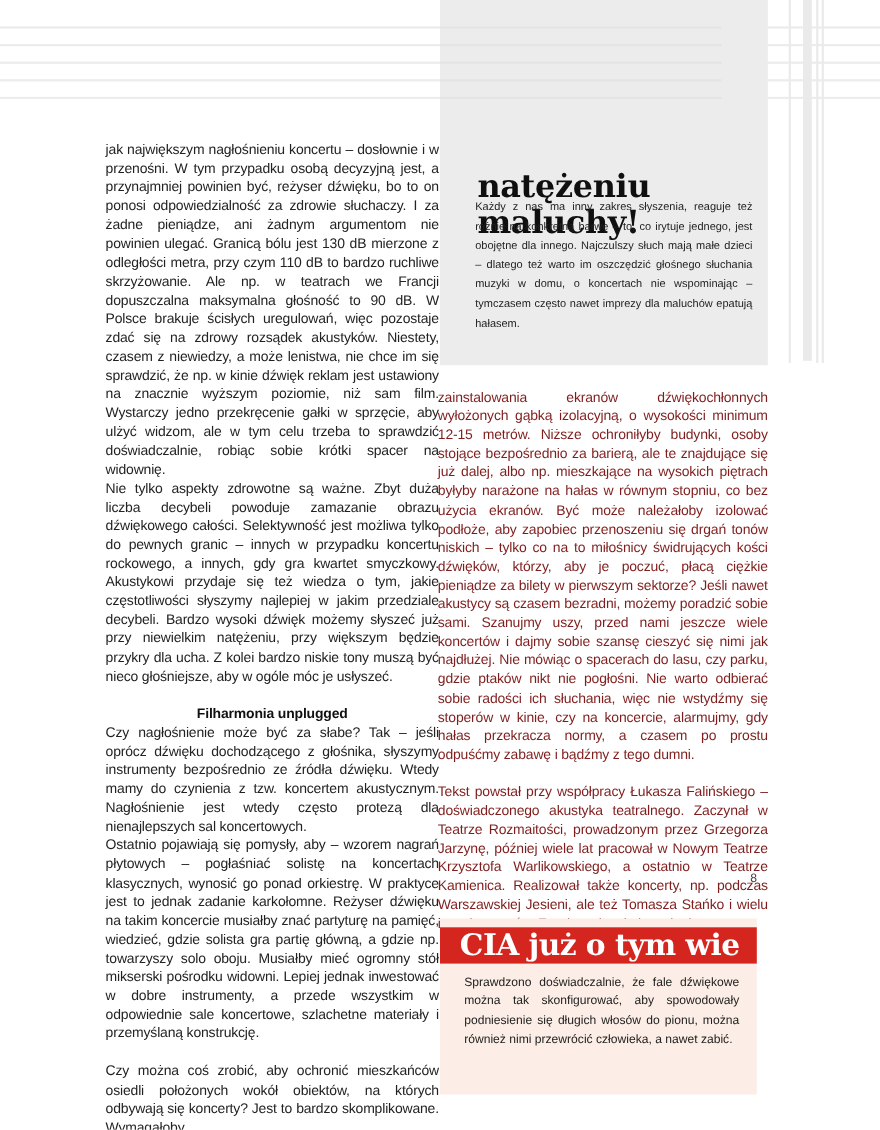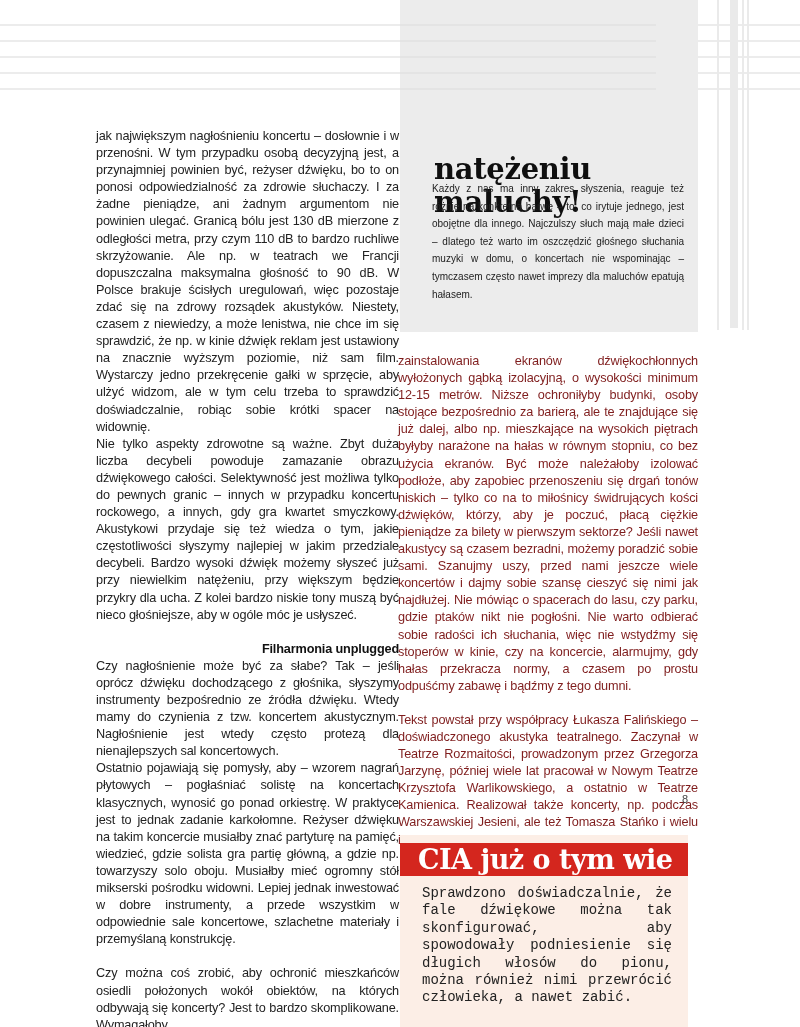--- a/index.html
+++ b/index.html
@@ -15,30 +15,30 @@
       font-family: "DejaVu Serif", serif; font-weight: bold; font-size: 29px; line-height: 33px; color: #0f0f0f; letter-spacing: -0.3px; }
     .gp-body { position: absolute; left: 32px; top: 180px; width: 252px;
       font-family: Liberation Sans, sans-serif; font-size: 10px; line-height: 17.6px; color: #222; text-align: justify; }
 
     .col-left { position: absolute; left: 96px; top: 128px; width: 303px;
       font-size: 12.7px; line-height: 17.1px; color: #222; text-align: justify; letter-spacing: -0.15px; }
     .col-right { position: absolute; left: 398px; top: 353px; width: 300px;
       font-size: 12.7px; line-height: 17.1px; color: #7f1d1d; text-align: justify; letter-spacing: -0.15px; }
     .para { display: block; }
     .gap { height: 17px; }
-    .subhead { font-weight: bold; color: #111; text-align: right; }
+    .subhead { font-weight: bold; color: #111; text-align: center; }
 
     .page-number { position: absolute; left: 682px; top: 793px; font-size: 11px; color: #444; }
 
-    .pink-box { position: absolute; left: 400px; top: 835px; width: 288px; height: 192px; background: #fceee6; }
+    .pink-box { position: absolute; left: 400px; top: 835px; width: 288px; height: 160px; background: #fceee6; }
     .red-banner { position: absolute; left: 0; top: 8px; width: 288px; height: 33px; background: #d4261e; }
     .red-title { position: absolute; left: 18px; top: 0px; font-family: "DejaVu Serif", serif; font-weight: bold;
       font-size: 27px; line-height: 33px; color: #ffffff; letter-spacing: -0.5px; }
     .pink-body { position: absolute; left: 22px; top: 50px; width: 250px;
-      font-family: Liberation Mono, monospace; font-size: 14px; line-height: 17.4px; color: #222; text-align: justify; }
+      font-family: Liberation Sans, sans-serif; font-size: 11px; line-height: 17.4px; color: #222; text-align: justify; }
   </style>
 </head>
 <body>
 
 <div class="hline" style="top:24px;"></div>
 <div class="hline" style="top:40px;"></div>
 <div class="hline" style="top:56px;"></div>
 <div class="hline" style="top:72px;"></div>
 <div class="hline" style="top:88px;"></div>
 

